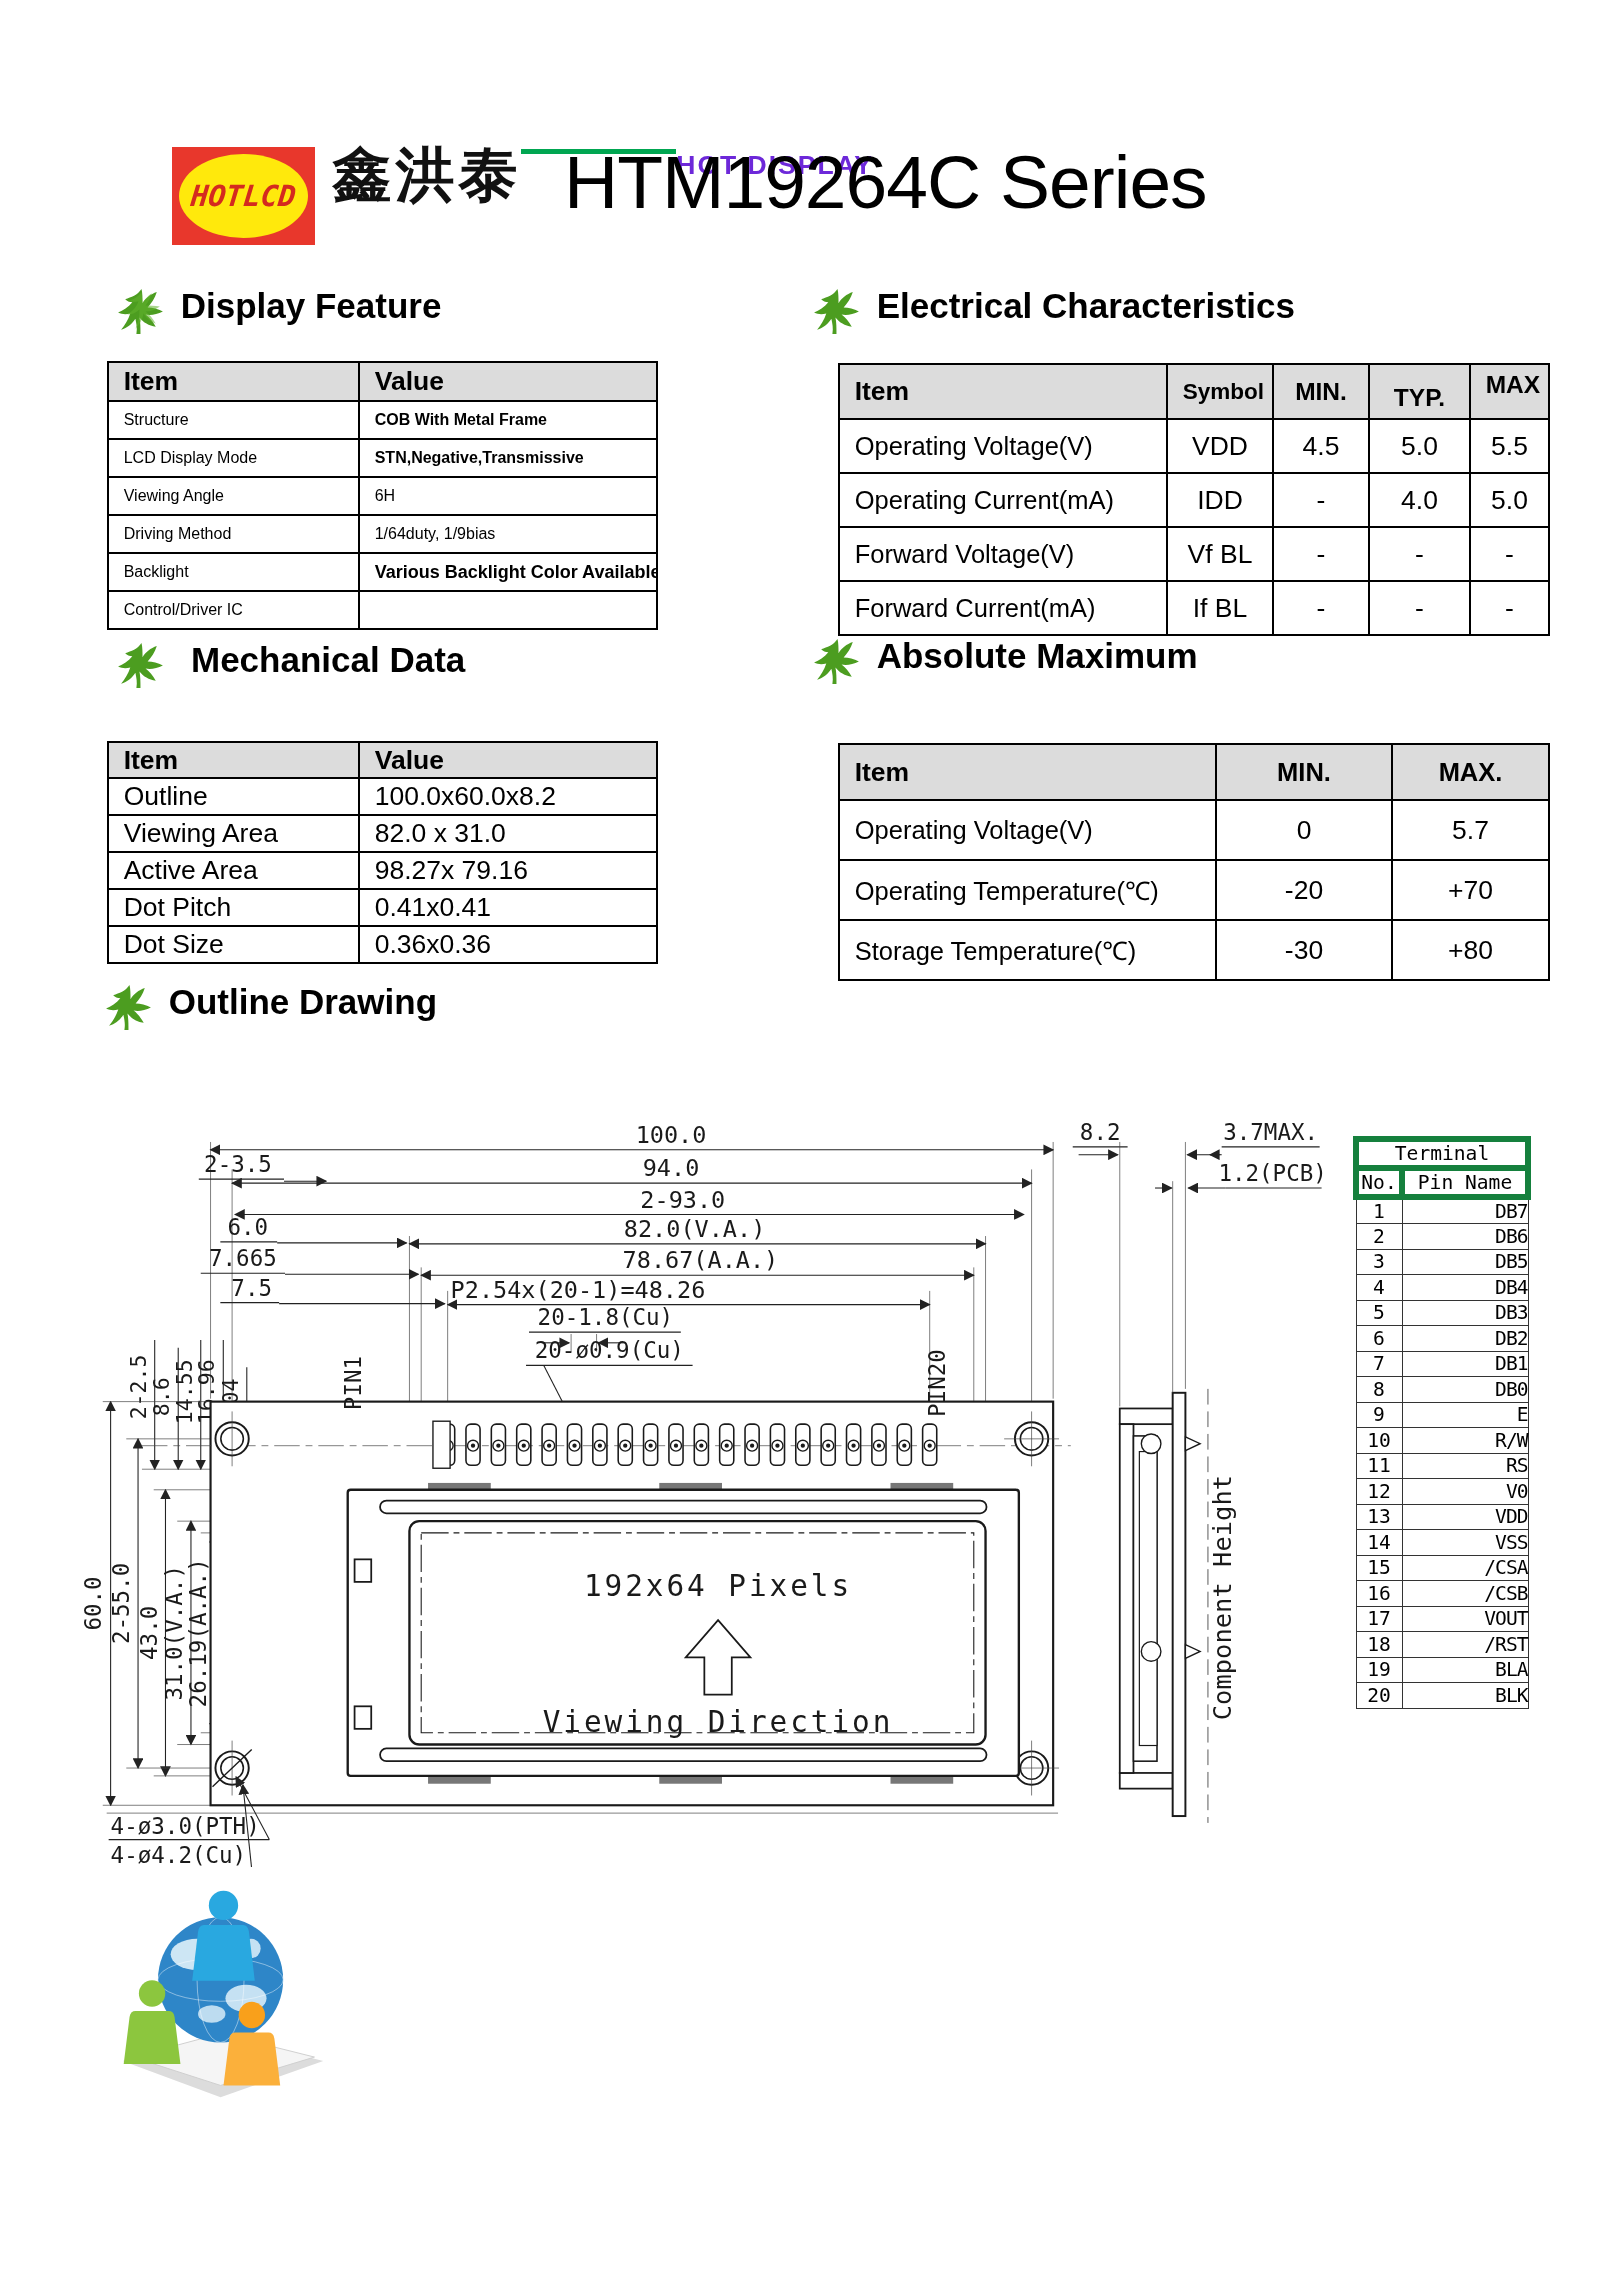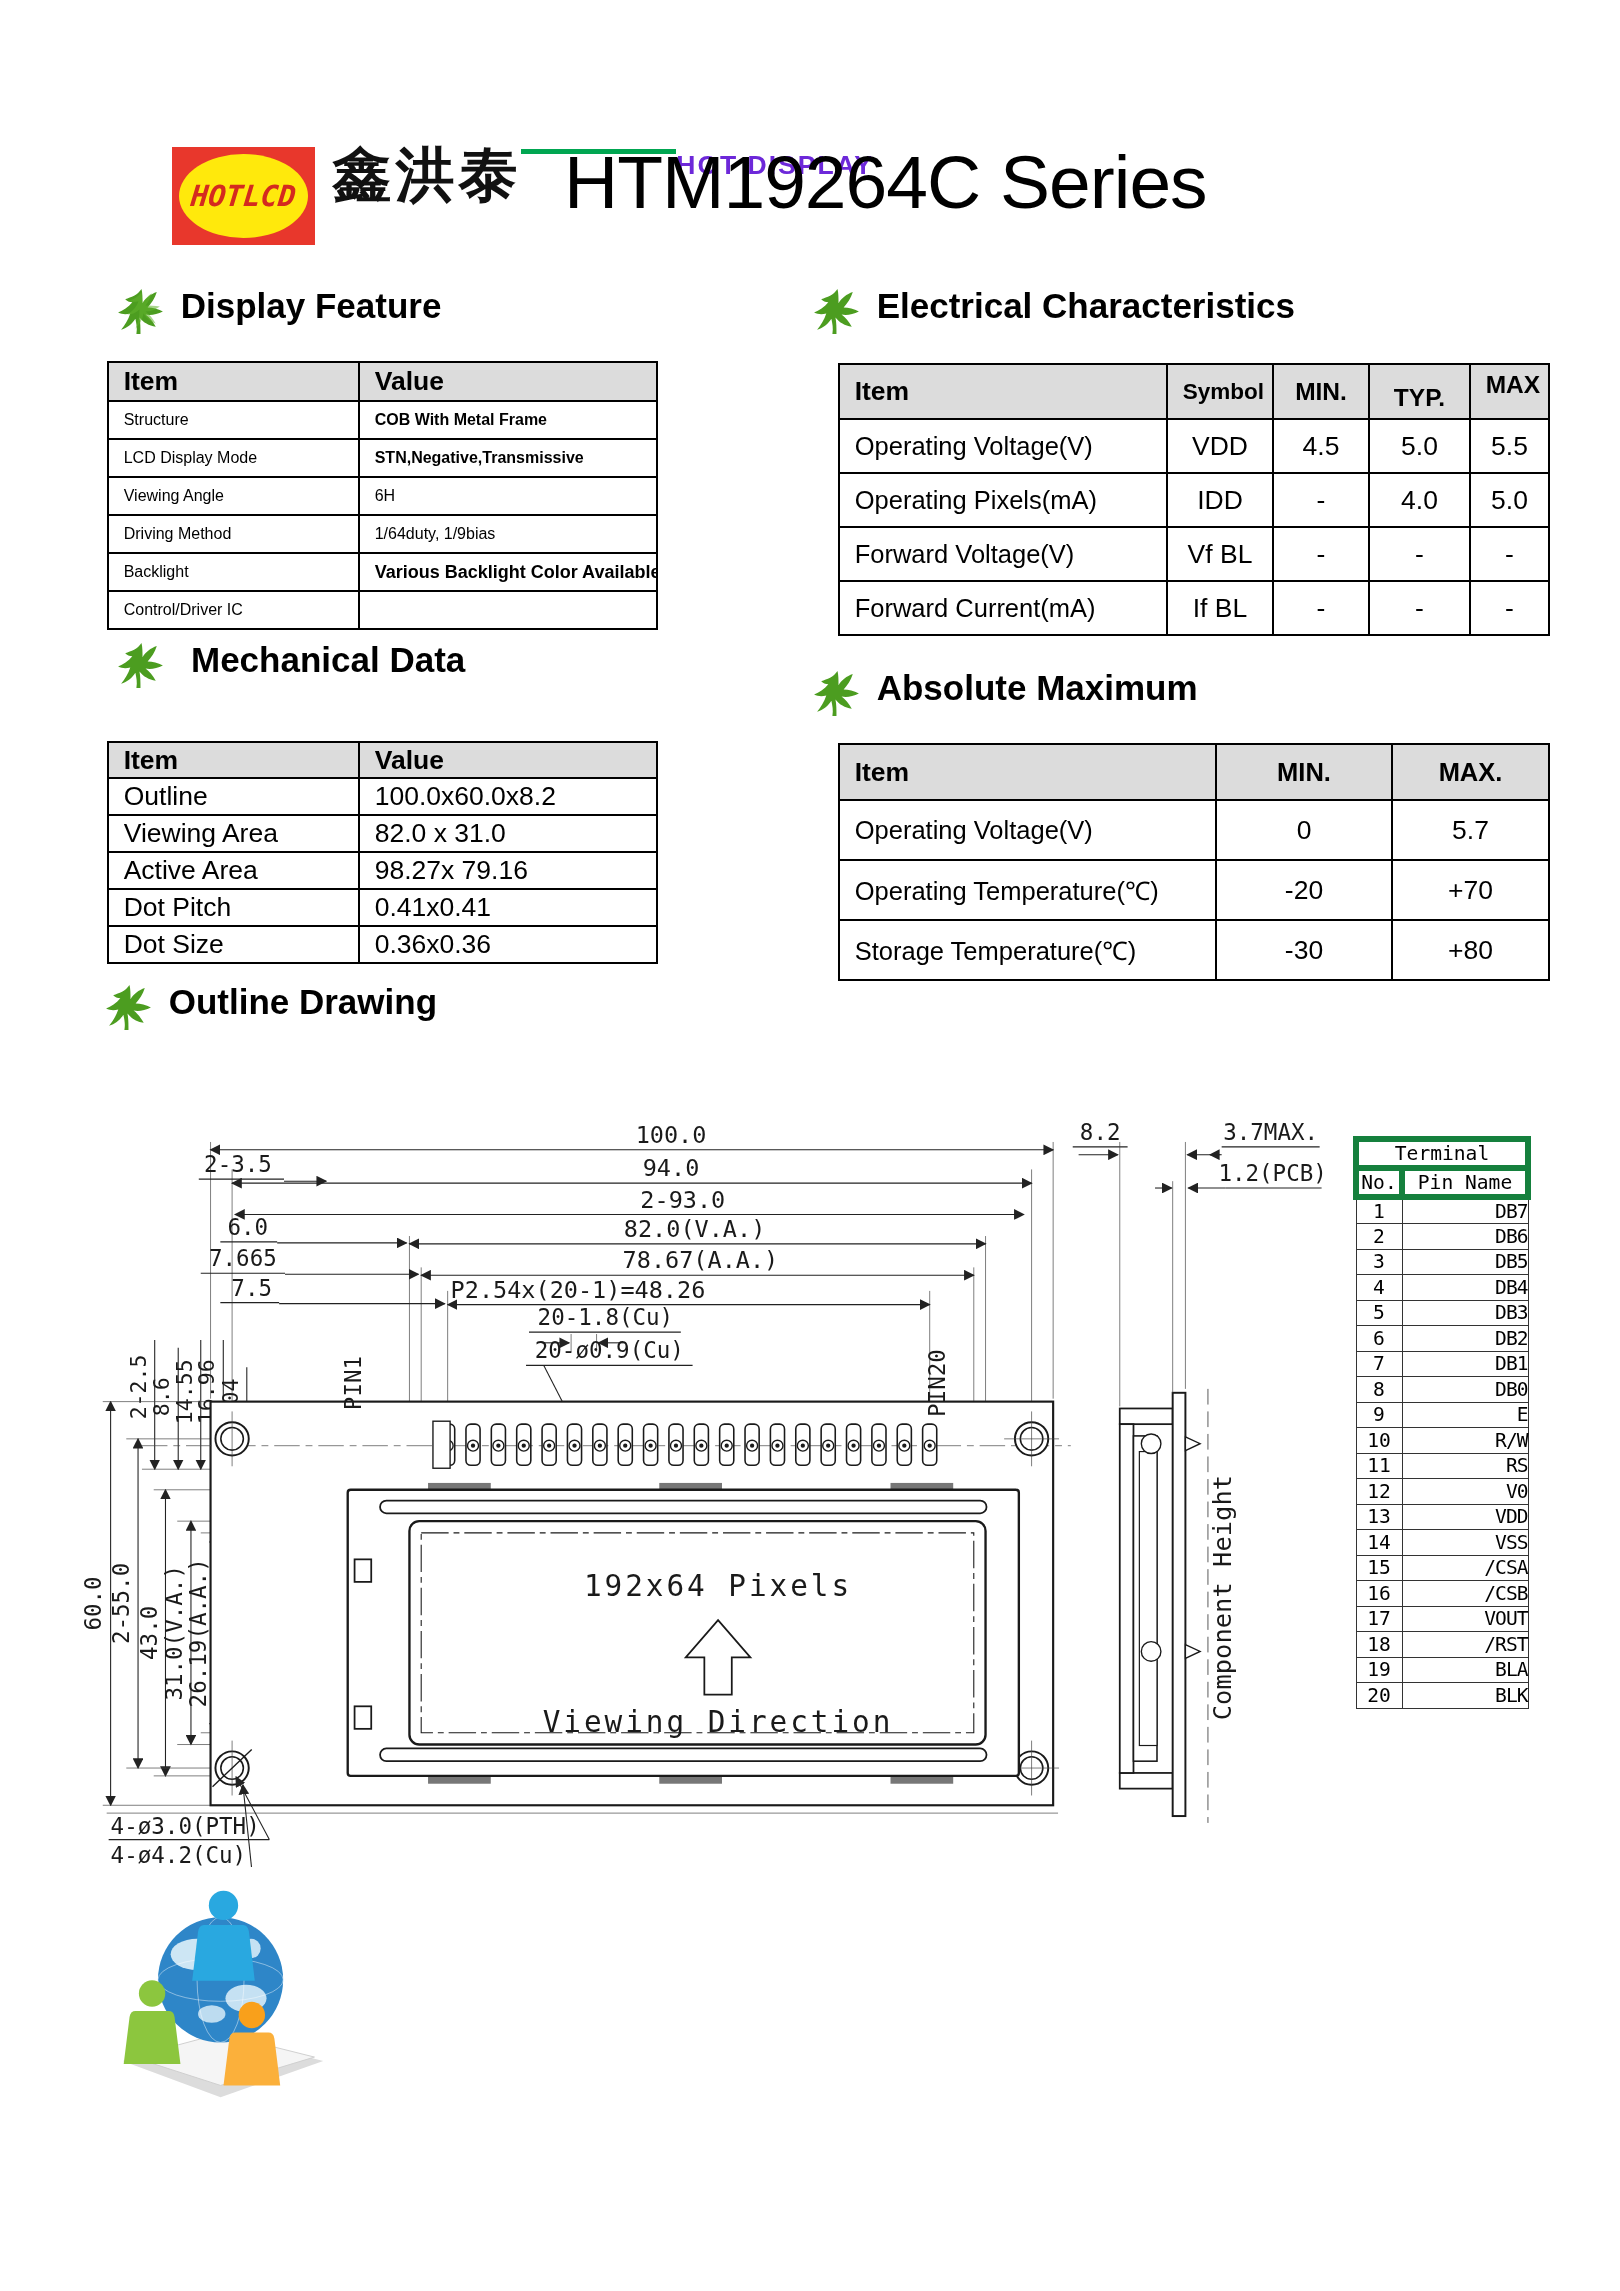--- a/index.html
+++ b/index.html
@@ -96,21 +96,21 @@
       <path d="M25 3 C21 9 15 11 9 13 C11 15 13 16 16 16 C12 21 7 24 2 26 C6 28 10 28 14 27 C12 33 9 38 5 43 C11 41 16 37 19 32 C20 37 21 41 20 47 L24 47 C24 41 24 36 23 31 C27 36 32 39 39 40 C36 35 33 31 29 28 C34 29 40 28 46 25 C41 22 36 21 31 21 C35 17 38 12 40 6 C34 8 29 12 26 17 C26 12 26 7 25 3 Z" fill="#4C9D20"></path>
     </svg>
     <h2>Electrical Characteristics</h2>
   </div>
   <div class="sec" style="left:116px;top:640px;gap:24px;">
     <svg class="leaf" viewBox="0 0 50 50">
       <path d="M25 3 C21 9 15 11 9 13 C11 15 13 16 16 16 C12 21 7 24 2 26 C6 28 10 28 14 27 C12 33 9 38 5 43 C11 41 16 37 19 32 C20 37 21 41 20 47 L24 47 C24 41 24 36 23 31 C27 36 32 39 39 40 C36 35 33 31 29 28 C34 29 40 28 46 25 C41 22 36 21 31 21 C35 17 38 12 40 6 C34 8 29 12 26 17 C26 12 26 7 25 3 Z" fill="#4C9D20"></path>
     </svg>
     <h2>Mechanical Data</h2>
   </div>
-  <div class="sec" style="left:812px;top:668px;">
+  <div class="sec" style="left:812px;top:636px;">
     <svg class="leaf" viewBox="0 0 50 50">
       <path d="M25 3 C21 9 15 11 9 13 C11 15 13 16 16 16 C12 21 7 24 2 26 C6 28 10 28 14 27 C12 33 9 38 5 43 C11 41 16 37 19 32 C20 37 21 41 20 47 L24 47 C24 41 24 36 23 31 C27 36 32 39 39 40 C36 35 33 31 29 28 C34 29 40 28 46 25 C41 22 36 21 31 21 C35 17 38 12 40 6 C34 8 29 12 26 17 C26 12 26 7 25 3 Z" fill="#4C9D20"></path>
     </svg>
     <h2>Absolute Maximum</h2>
   </div>
   <div class="sec" style="left:104px;top:982px;">
     <svg class="leaf" viewBox="0 0 50 50">
       <path d="M25 3 C21 9 15 11 9 13 C11 15 13 16 16 16 C12 21 7 24 2 26 C6 28 10 28 14 27 C12 33 9 38 5 43 C11 41 16 37 19 32 C20 37 21 41 20 47 L24 47 C24 41 24 36 23 31 C27 36 32 39 39 40 C36 35 33 31 29 28 C34 29 40 28 46 25 C41 22 36 21 31 21 C35 17 38 12 40 6 C34 8 29 12 26 17 C26 12 26 7 25 3 Z" fill="#4C9D20"></path>
     </svg>
     <h2>Outline Drawing</h2>
@@ -174,21 +174,21 @@
       </thead>
     <tbody>
         <tr>
           <td class="c0">Operating Voltage(V)</td>
           <td class="c1">VDD</td>
           <td class="c2">4.5</td>
           <td class="c3">5.0</td>
           <td class="c4">5.5</td>
         </tr>
         <tr>
-          <td class="c0">Operating Pixels(mA)</td>
+          <td class="c0">Operating Current(mA)</td>
           <td class="c1">IDD</td>
           <td class="c2">-</td>
           <td class="c3">4.0</td>
           <td class="c4">5.0</td>
         </tr>
         <tr>
           <td class="c0">Forward Voltage(V)</td>
           <td class="c1">Vf BL</td>
           <td class="c2">-</td>
           <td class="c3">-</td>

